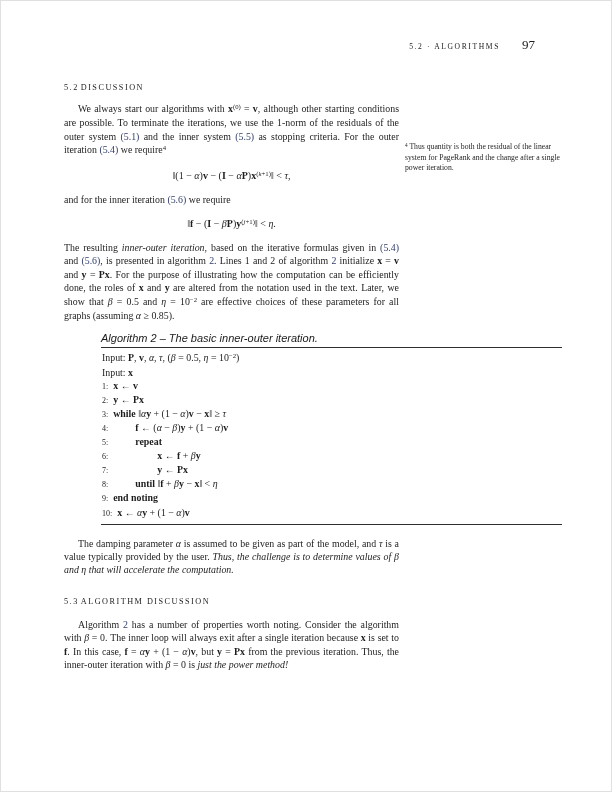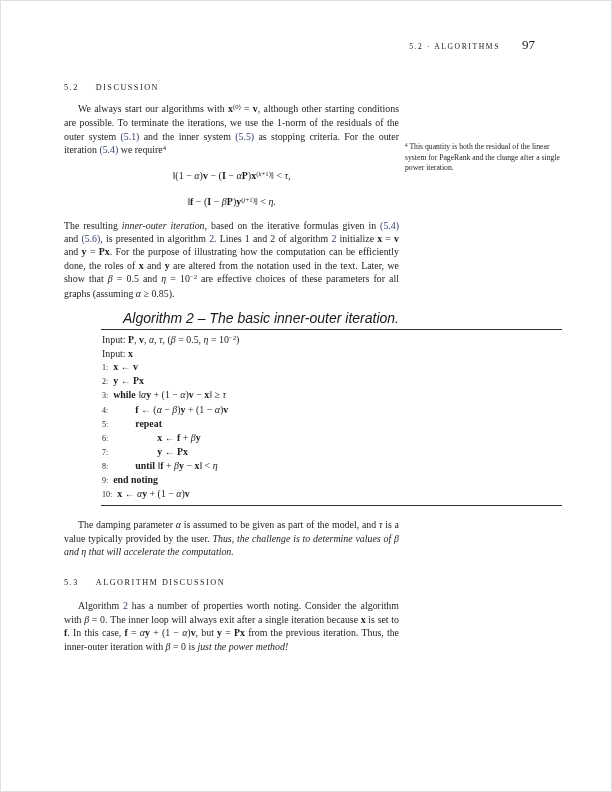--- a/index.html
+++ b/index.html
@@ -24,41 +24,41 @@
     display:flex;justify-content:flex-end;align-items:baseline;gap:22px;
   }
   .rh-title{font-size:7.6px;letter-spacing:1.6px;color:#222;}
   .rh-page{font-size:13px;}
   
   .main-col{position:absolute;left:63px;top:82px;width:335px;}
   .sec-head{
     font-size:8.2px;font-weight:normal;letter-spacing:1.5px;
     margin:0 0 10px 0;line-height:9px;color:#222;
   }
-  .sec-head .sec-label{margin-right:17px;}
+  .sec-head .sec-label{margin-right:2px;}
   .sec53{margin-top:20px;margin-bottom:12px;font-family:Liberation Serif, serif;}
   p.body{
     font-size:9.9px;line-height:13.4px;text-align:justify;
     margin:0;
   }
   p.indent{text-indent:14px;}
   .equation{
     text-align:center;font-size:10px;line-height:14px;
     margin:11px 0 9px 0;
   }
   .r-i{font-style:italic;}
   .r-b{font-weight:bold;}
   .r-l{color:var(--link);}
   .r-sup{font-size:68%;position:relative;top:-0.45em;letter-spacing:0;}
   
   .algorithm{margin:10px 0 0 37px;width:461px;}
   .algo-caption{
-    width:298px;text-align:right;
+    width:298px;text-align:left;
     font-family:"Liberation Sans","DejaVu Sans",sans-serif;
-    font-style:italic;font-size:14px;color:#1a1a1a;
+    font-style:italic;font-size:11px;color:#1a1a1a;
     margin:0 0 3px 0;
   }
   .algo-body{
     border-top:1.2px solid var(--rule);
     border-bottom:1.2px solid var(--rule);
     padding:3px 0 4px 1px;
     font-size:9.9px;
   }
   .algo-line{line-height:13.1px;white-space:nowrap;}
   .algo-num{font-size:8px;margin-right:5px;}
@@ -80,20 +80,21 @@
   </div>
 
   <div class="main-col">
 
     <h2 class="sec-head"><span class="sec-label">5.2</span><span>DISCUSSION</span></h2>
 
     <p class="body indent"><span class="r-n">We always start our algorithms with </span><span class="r-b">x</span><span class="r-sup">(0)</span><span class="r-n"> = </span><span class="r-b">v</span><span class="r-n">, although other starting conditions are possible. To terminate the iterations, we use the 1-norm of the residuals of the outer system </span><span class="r-l">(5.1)</span><span class="r-n"> and the inner system </span><span class="r-l">(5.5)</span><span class="r-n"> as stopping criteria. For the outer iteration </span><span class="r-l">(5.4)</span><span class="r-n"> we require</span><span class="r-sup">4</span></p>
 
     <div class="equation"><span class="r-n">‖(1 − </span><span class="r-i">α</span><span class="r-n">)</span><span class="r-b">v</span><span class="r-n"> − (</span><span class="r-b">I</span><span class="r-n"> − </span><span class="r-i">α</span><span class="r-b">P</span><span class="r-n">)</span><span class="r-b">x</span><span class="r-sup">(</span><span class="r-sup r-i">k</span><span class="r-sup">+1)</span><span class="r-n">‖ &lt; </span><span class="r-i">τ</span><span class="r-n">,</span></div>
 
+    <p class="body"><span class="r-n">and for the inner iteration </span><span class="r-l">(5.6)</span><span class="r-n"> we require</span></p>
 
     <div class="equation"><span class="r-n">‖</span><span class="r-b">f</span><span class="r-n"> − (</span><span class="r-b">I</span><span class="r-n"> − </span><span class="r-i">β</span><span class="r-b">P</span><span class="r-n">)</span><span class="r-b">y</span><span class="r-sup">(</span><span class="r-sup r-i">j</span><span class="r-sup">+1)</span><span class="r-n">‖ &lt; </span><span class="r-i">η</span><span class="r-n">.</span></div>
 
     <p class="body"><span class="r-n">The resulting </span><span class="r-i">inner-outer iteration</span><span class="r-n">, based on the iterative formulas given in </span><span class="r-l">(5.4)</span><span class="r-n"> and </span><span class="r-l">(5.6)</span><span class="r-n">, is presented in algorithm </span><span class="r-l">2</span><span class="r-n">. Lines 1 and 2 of algorithm </span><span class="r-l">2</span><span class="r-n"> initialize </span><span class="r-b">x</span><span class="r-n"> = </span><span class="r-b">v</span><span class="r-n"> and </span><span class="r-b">y</span><span class="r-n"> = </span><span class="r-b">Px</span><span class="r-n">. For the purpose of illustrating how the computation can be efficiently done, the roles of </span><span class="r-b">x</span><span class="r-n"> and </span><span class="r-b">y</span><span class="r-n"> are altered from the notation used in the text. Later, we show that </span><span class="r-i">β</span><span class="r-n"> = 0.5 and </span><span class="r-i">η</span><span class="r-n"> = 10</span><span class="r-sup">−2</span><span class="r-n"> are effective choices of these parameters for all graphs (assuming </span><span class="r-i">α</span><span class="r-n"> ≥ 0.85).</span></p>
 
     <figure class="algorithm" style="margin-top:10px;margin-bottom:0;">
       <figcaption class="algo-caption">Algorithm 2 – The basic inner-outer iteration.</figcaption>
       <div class="algo-body" id="algo-body">
           <div class="algo-line"><span class="algo-content" style="padding-left: 0px;"><span class="r-n">Input: </span><span class="r-b">P</span><span class="r-n">, </span><span class="r-b">v</span><span class="r-n">, </span><span class="r-i">α</span><span class="r-n">, </span><span class="r-i">τ</span><span class="r-n">, (</span><span class="r-i">β</span><span class="r-n"> = 0.5, </span><span class="r-i">η</span><span class="r-n"> = 10</span><span class="r-sup">−2</span><span class="r-n">)</span></span></div>
           <div class="algo-line"><span class="algo-content" style="padding-left: 0px;"><span class="r-n">Input: </span><span class="r-b">x</span></span></div>
@@ -111,15 +112,15 @@
     </figure>
 
     <p class="body indent" style="margin-top:12px;"><span class="r-n">The damping parameter </span><span class="r-i">α</span><span class="r-n"> is assumed to be given as part of the model, and </span><span class="r-i">τ</span><span class="r-n"> is a value typically provided by the user. </span><span class="r-i">Thus, the challenge is to determine values of β and η that will accelerate the computation.</span></p>
 
     <h2 class="sec-head sec53"><span class="sec-label">5.3</span><span>ALGORITHM DISCUSSION</span></h2>
 
     <p class="body indent"><span class="r-n">Algorithm </span><span class="r-l">2</span><span class="r-n"> has a number of properties worth noting. Consider the algorithm with </span><span class="r-i">β</span><span class="r-n"> = 0. The inner loop will always exit after a single iteration because </span><span class="r-b">x</span><span class="r-n"> is set to </span><span class="r-b">f</span><span class="r-n">. In this case, </span><span class="r-b">f</span><span class="r-n"> = </span><span class="r-i">α</span><span class="r-b">y</span><span class="r-n"> + (1 − </span><span class="r-i">α</span><span class="r-n">)</span><span class="r-b">v</span><span class="r-n">, but </span><span class="r-b">y</span><span class="r-n"> = </span><span class="r-b">Px</span><span class="r-n"> from the previous iteration. Thus, the inner-outer iteration with </span><span class="r-i">β</span><span class="r-n"> = 0 is </span><span class="r-i">just the power method!</span></p>
 
   </div>
 
-  <aside class="sidenote"><span class="r-sup">4</span><span class="r-n"> This quantity is both the residual of the linear system for PageRank and the change after a single power iteration.</span></aside>
+  <aside class="sidenote"><span class="r-sup">4</span><span class="r-n"> Thus quantity is both the residual of the linear system for PageRank and the change after a single power iteration.</span></aside>
 
 </div>
 
 </body></html>

